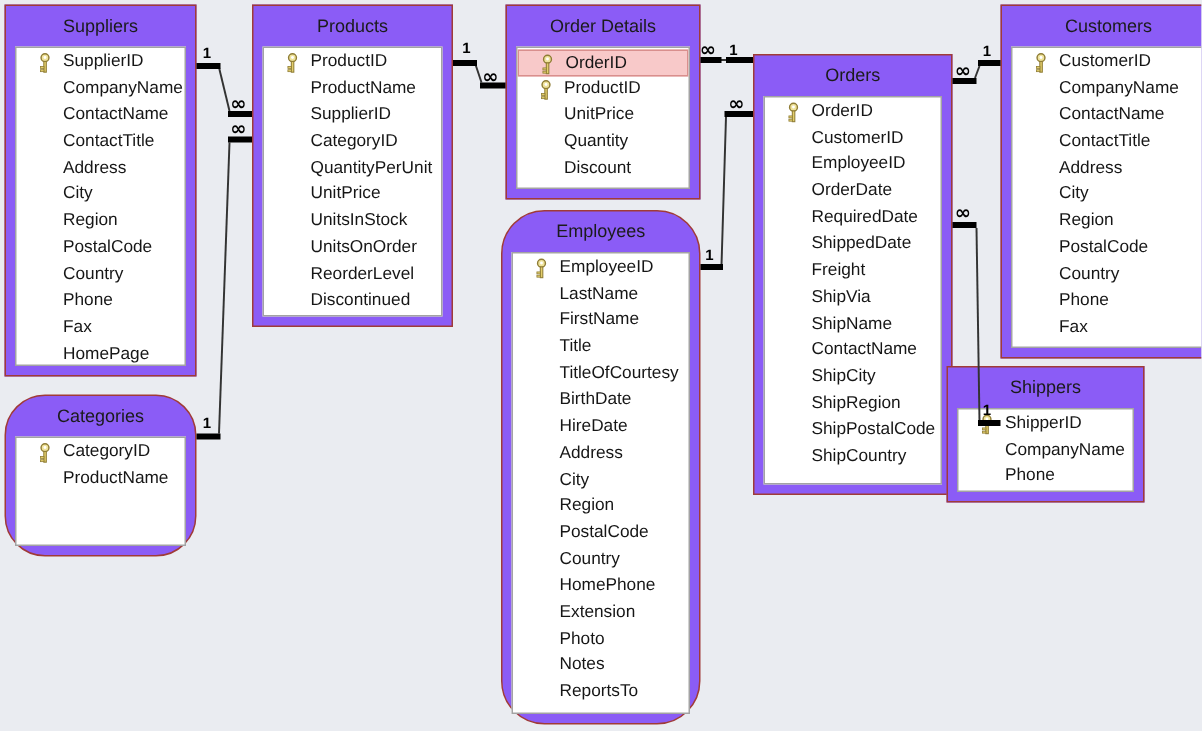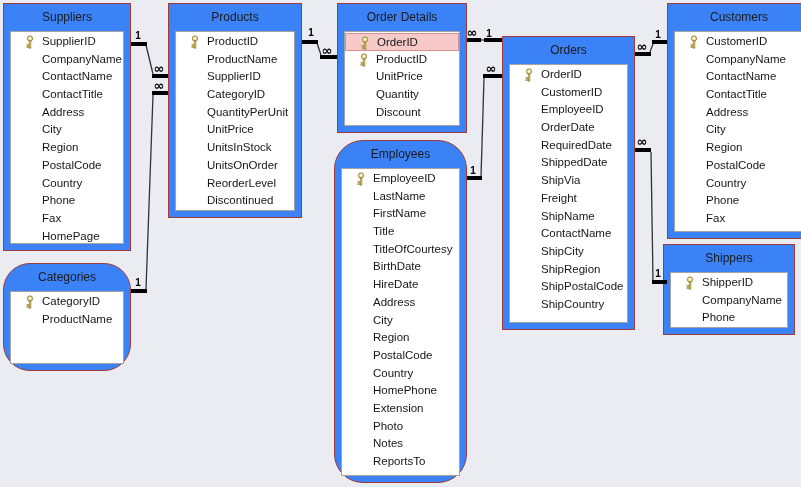--- a/index.html
+++ b/index.html
@@ -3,21 +3,21 @@
 <meta charset="utf-8">
 <style>
   html,body { margin:0; padding:0; background:#EAECF1; }
   .canvas {
     position:relative; width:801px; height:487px; overflow:hidden;
     background:var(--bg,#EAECF1);
     font-family:"Liberation Sans", sans-serif;
   }
   .table-frame {
     position:absolute; box-sizing:border-box;
-    background:#3b82f6;
+    background:#8b5cf6;
     border:1px solid var(--frame,#A03B38);
     z-index:1;
   }
   .tbl-title {
     height:26px; line-height:27px; text-align:center;
     font-size:12px; color:#1B1B1B;
     overflow:hidden; white-space:nowrap;
   }
   .tbl-fields {
     position:absolute; left:6px; right:6px; top:27px; bottom:6px;
@@ -218,22 +218,22 @@
               <circle cx="5.5" cy="3.8" r="1.1" fill="#FFFFFF"></circle>
               <rect x="4.6" y="6.8" width="1.9" height="8.2" fill="#E3CE6B" stroke="#8F7D36" stroke-width="0.8"></rect>
               <rect x="2" y="10.6" width="2.7" height="1.5" fill="#E3CE6B" stroke="#8F7D36" stroke-width="0.6"></rect>
               <rect x="2" y="13.1" width="2.7" height="1.5" fill="#E3CE6B" stroke="#8F7D36" stroke-width="0.6"></rect>
             </svg><span>OrderID</span></div>
           <div class="field-row"><span>CustomerID</span></div>
           <div class="field-row"><span>EmployeeID</span></div>
           <div class="field-row"><span>OrderDate</span></div>
           <div class="field-row"><span>RequiredDate</span></div>
           <div class="field-row"><span>ShippedDate</span></div>
+          <div class="field-row"><span>Freight</span></div>
           <div class="field-row"><span>ShipVia</span></div>
-          <div class="field-row"><span>Freight</span></div>
           <div class="field-row"><span>ShipName</span></div>
           <div class="field-row"><span>ContactName</span></div>
           <div class="field-row"><span>ShipCity</span></div>
           <div class="field-row"><span>ShipRegion</span></div>
           <div class="field-row"><span>ShipPostalCode</span></div>
           <div class="field-row"><span>ShipCountry</span></div>
         </div>
       </div>
       <div class="table-frame" style="left: 667px; top: 3px; width: 144px; height: 236px;">
         <div class="tbl-title">Customers</div>
@@ -250,21 +250,21 @@
           <div class="field-row"><span>ContactTitle</span></div>
           <div class="field-row"><span>Address</span></div>
           <div class="field-row"><span>City</span></div>
           <div class="field-row"><span>Region</span></div>
           <div class="field-row"><span>PostalCode</span></div>
           <div class="field-row"><span>Country</span></div>
           <div class="field-row"><span>Phone</span></div>
           <div class="field-row"><span>Fax</span></div>
         </div>
       </div>
-      <div class="table-frame" style="left: 663px; top: 244px; width: 132px; height: 91px;">
+      <div class="table-frame" style="left: 631px; top: 244px; width: 132px; height: 91px;">
         <div class="tbl-title">Shippers</div>
         <div class="tbl-fields">
           <div class="field-row"><svg class="key" viewBox="0 0 11 16">
               <circle cx="5.5" cy="4" r="3" fill="#EFE39B" stroke="#8F7D36" stroke-width="1.1"></circle>
               <circle cx="5.5" cy="3.8" r="1.1" fill="#FFFFFF"></circle>
               <rect x="4.6" y="6.8" width="1.9" height="8.2" fill="#E3CE6B" stroke="#8F7D36" stroke-width="0.8"></rect>
               <rect x="2" y="10.6" width="2.7" height="1.5" fill="#E3CE6B" stroke="#8F7D36" stroke-width="0.6"></rect>
               <rect x="2" y="13.1" width="2.7" height="1.5" fill="#E3CE6B" stroke="#8F7D36" stroke-width="0.6"></rect>
             </svg><span>ShipperID</span></div>
           <div class="field-row"><span>CompanyName</span></div>

